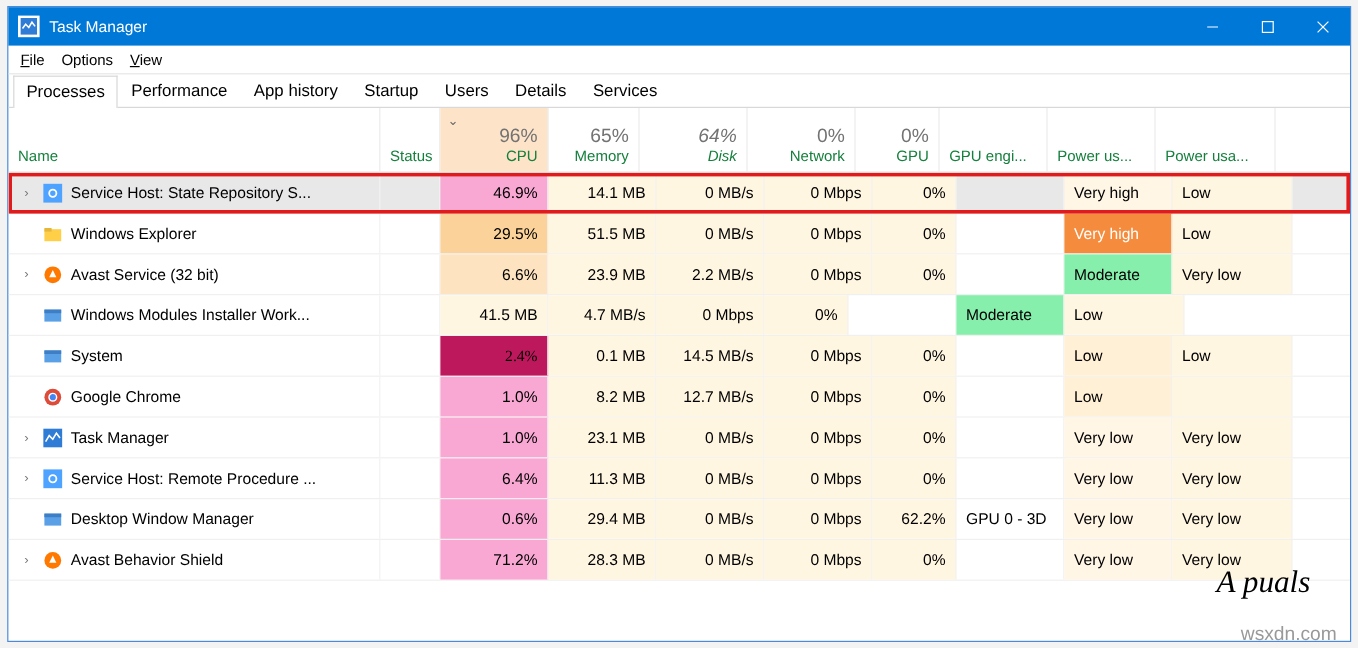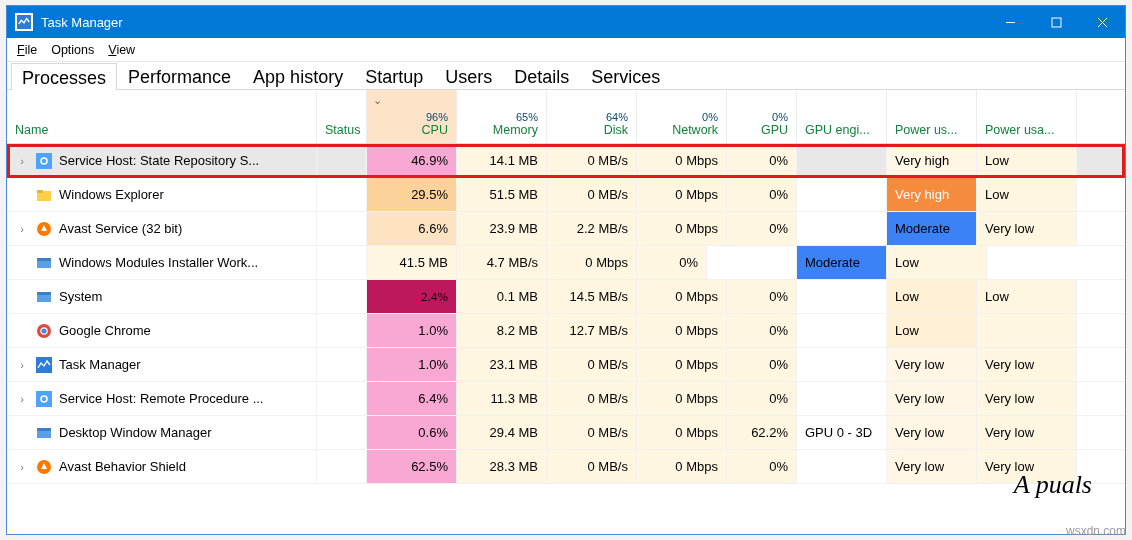--- a/index.html
+++ b/index.html
@@ -7,58 +7,58 @@
 .window { width: 1120px; height: 530px; margin: 5px auto; background: #fff; border: 1px solid #4a8ad8; display: flex; flex-direction: column; }
 .titlebar { background: #0078d7; color: #fff; height: 32px; display: flex; align-items: center; padding-left: 8px; }
 .titlebar .app-icon { width: 18px; height: 18px; background: #fff; display: inline-flex; align-items: center; justify-content: center; margin-right: 8px; }
 .titlebar .app-icon svg { width: 14px; height: 14px; }
 .titlebar .title { font-size: 13px; flex: 1; }
 .win-controls { display: flex; height: 100%; }
 .win-btn { width: 46px; height: 100%; display: flex; align-items: center; justify-content: center; color: #fff; }
 .menubar { height: 24px; display: flex; align-items: center; padding-left: 10px; gap: 14px; font-size: 12.5px; border-bottom: 1px solid #e6e6e6; }
 .menubar span { cursor: default; }
 .menubar .ul { text-decoration: underline; text-decoration-skip-ink: none; }
-.tabs { display: flex; padding-left: 4px; border-bottom: 1px solid #d8d8d8; height: 28px; font-size: 18px; }
+.tabs { display: flex; padding-left: 4px; border-bottom: 1px solid #d8d8d8; height: 28px; font-size: 14px; }
 .tab { padding: 4px 10px; border: 1px solid transparent; border-bottom: none; cursor: default; }
 .tab.active { border-color: #d8d8d8; background: #fff; position: relative; top: 1px; }
 .grid { flex: 1; display: flex; flex-direction: column; overflow: hidden; }
 .header-row { display: flex; border-bottom: 1px solid #dcdcdc; font-size: 12.5px; color: #555; height: 54px; }
 .header-row .col { display: flex; flex-direction: column; justify-content: flex-end; padding: 4px 8px 6px; border-right: 1px solid #ececec; }
 .col.name { width: 310px; justify-content: flex-end; }
 .col.status { width: 50px; }
 .col.cpu { width: 90px; text-align: right; align-items: flex-end; background: #fde3c8; position: relative; }
 .col.cpu .chev { position:absolute; left:6px; top:4px; color:#666; font-size:11px;}
-.col.memory { width: 90px; text-align: right; align-items: flex-end; }
-.col.disk { width: 90px; text-align: left; align-items: flex-end; }
+.col.memory { width: 76px; text-align: right; align-items: flex-end; }
+.col.disk { width: 90px; text-align: left; align-items: flex-end; font-style: italic; }
 .col.network { width: 90px; text-align: right; align-items: flex-end; }
 .col.gpu { width: 70px; text-align: right; align-items: flex-end; }
 .col.gpueng { width: 90px; }
 .col.power1 { width: 90px; }
 .col.power2 { width: 100px; }
-.col .pct { font-size: 11px; color: #0c4a6e; }
+.col .pct { font-size: 16px; color: #737373; }
 .col .lbl { color: #15803d; }
 .rows { flex: 1; overflow-y: scroll; }
 .row { display: flex; height: 34px; border-bottom: 1px solid #f0f0f0; font-size: 13px; align-items: stretch; }
 .row.highlight { outline: 3px solid #e11b1b; outline-offset: -3px; background: #e8e8e8; }
 .cell { display: flex; align-items: center; padding: 0 8px; border-right: 1px solid #f2f2f2; overflow: hidden; white-space: nowrap; }
 .cell.name { width: 310px; gap: 6px; }
 .cell.status { width: 50px; }
 .cell.cpu { width: 90px; justify-content: flex-end; }
 .cell.mem { width: 90px; justify-content: flex-end; background: #fff6e1; }
 .cell.disk { width: 90px; justify-content: flex-end; background: #fff6e1; }
 .cell.net { width: 90px; justify-content: flex-end; background: #fff6e1; }
 .cell.gpuc { width: 70px; justify-content: flex-end; background: #fff6e1; }
 .cell.gpueng { width: 90px; }
 .cell.p1 { width: 90px; }
 .cell.p2 { width: 100px; background:#fff6e1; }
 .expand { width: 14px; text-align: center; color: #777; font-size: 11px; display:inline-block;}
 .picon { width: 18px; height: 18px; display: inline-flex; align-items:center; justify-content:center; flex-shrink:0;} .h-cpu-high{background:#fbd39a;} .h-cpu-med{background:#fde3c0;} .h-cpu-low{background:#be185d;font-family:Liberation Serif, serif;} .h-cpu-vlow{background:#f9a8d4;}
 .h-disk-peak{background:#f6b95f;} .h-disk-high{background:#f9cc88;}
-.h-veryhigh{background:#f58b3c;color:#fff;} .h-moderate{background:#3b82f6;text-align:center;} .h-low{background:#fff0d6;} .h-vlow{background:#fff6e6;}
-.footer-url { position:absolute; right:6px; bottom:2px; font-size:12px; color:#999;}
+.h-veryhigh{background:#f58b3c;color:#fff;} .h-moderate{background:#86efac;text-align:center;} .h-low{background:#fff0d6;} .h-vlow{background:#fff6e6;}
+.footer-url { position:absolute; right:18px; bottom:2px; font-size:16px; color:#999;}
 .watermark{position:absolute; right:40px; bottom:40px; font-size:26px; color:#000000; font-family:Georgia,serif; font-style:italic; pointer-events:none;}
 </style>
 </head>
 <body>
 
 <div class="window">
 
   <div class="titlebar">
     <span class="app-icon">
       <svg viewBox="0 0 16 16">
@@ -337,21 +337,21 @@
             <span class="expand">›</span>
             <span class="picon">
               <svg width="16" height="16">
                 <circle cx="8" cy="8" r="7" fill="#ff7800"></circle>
                 <path d="M5 10 L8 4 L11 10 Z" fill="#fff"></path>
               </svg>
             </span>
             <span>Avast Behavior Shield</span>
           </div>
           <div class="cell status"></div>
-          <div class="cell cpu h-cpu-vlow">62.5%</div>
+          <div class="cell cpu h-cpu-vlow">71.2%</div>
           <div class="cell mem">28.3 MB</div>
           <div class="cell disk ">0 MB/s</div>
           <div class="cell net">0 Mbps</div>
           <div class="cell gpuc">0%</div>
           <div class="cell gpueng"></div>
           <div class="cell p1 h-vlow">Very low</div>
           <div class="cell p2">Very low</div>
         </div>
       </div>
   </div>

